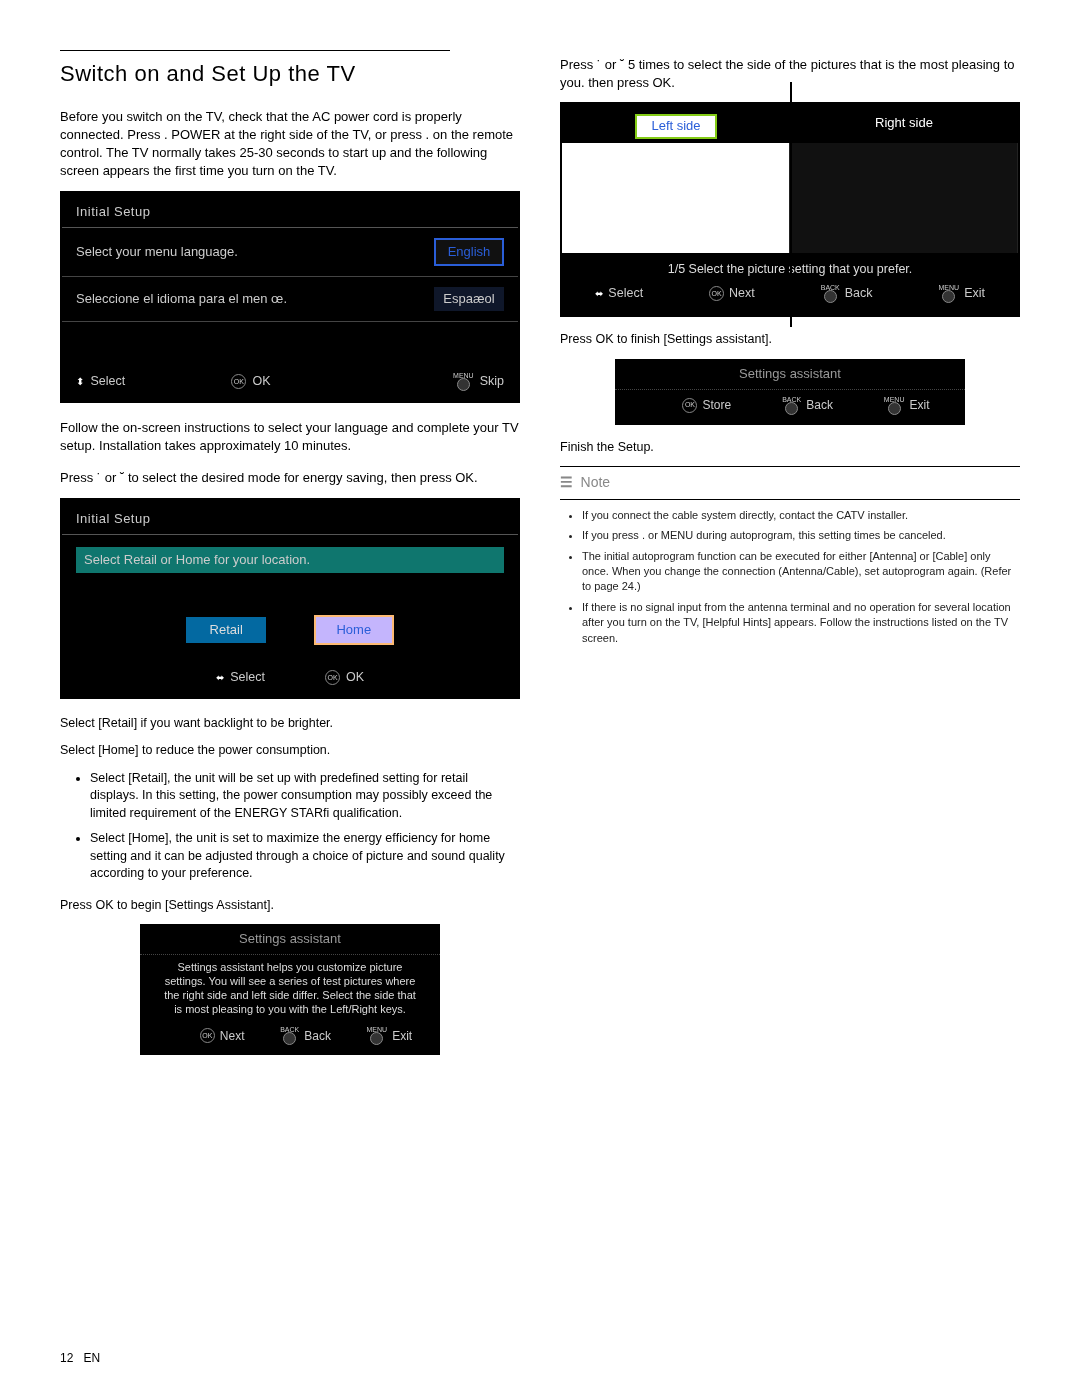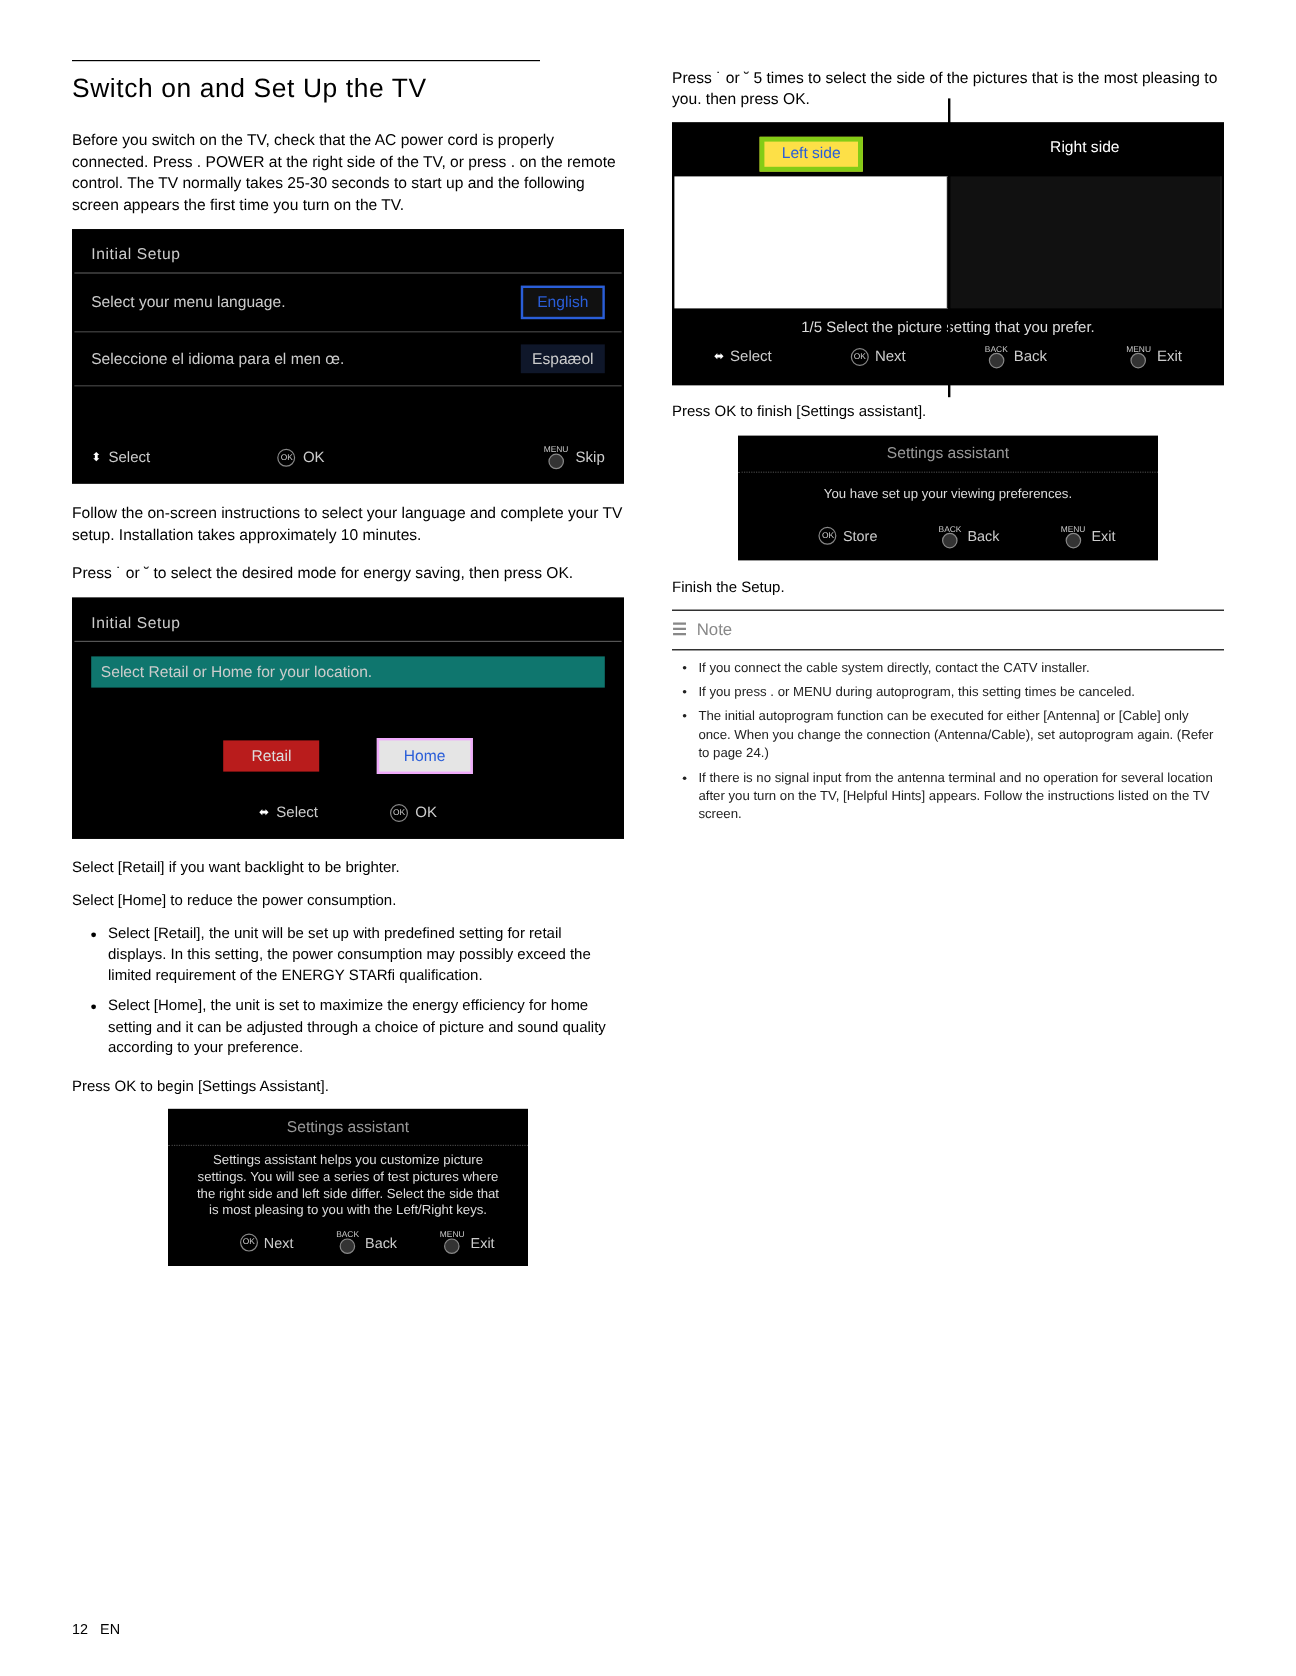--- a/index.html
+++ b/index.html
@@ -71,22 +71,22 @@
   .icon-arrows { color: #fff; }
   .icon-ok { border: 1px solid #888; border-radius: 50%; width: 15px; height: 15px; font-size: 7px; color:#ccc; }
   .icon-btn { border: 1px solid #888; border-radius: 50%; width: 13px; height: 13px; background:#333; }
   .btn-label-top { font-size: 7px; color: #ccc; text-align:center; line-height:1; margin-bottom:-1px;}
 
   .retailhome-area { text-align:center; padding: 30px 14px 14px 14px; }
   .mode-btn {
     display:inline-block; min-width:80px; padding:4px 12px; margin: 0 6px;
     font-size:13px;
   }
-  .mode-btn.retail { background:#b91c1c; color:#ddd; }
-  .mode-btn.home { border:2px solid #f0abfc; color:#2a5ed8; background:#e5e5e5;margin-left:38px; }
+  .mode-btn.retail { background:#0369a1; color:#ddd; }
+  .mode-btn.home { border:2px solid #fdba74; color:#2a5ed8; background:#c4b5fd;margin-left:38px; }
 
   .assistant-panel {
     width: 300px; margin: 8px auto 14px auto;
     background:#000; color:#ddd;
   }
   .assistant-title { text-align:center; padding:6px 0; color:#999; font-size:13px; border-bottom:1px dotted #444;}
   .assistant-body { text-align:center; padding:6px 20px 4px 20px; font-size:11px; line-height:1.25; }
   .assistant-bar { display:flex; justify-content:space-around; align-items:center; padding:6px 10px 10px 10px; font-size:12px; color:#ccc;margin-left:32px;}
   .assistant-bar .grp { display:flex; align-items:center; gap:5px; }
   .stacked { display:flex; flex-direction:column; align-items:center; }
@@ -94,21 +94,21 @@
   
   .preview-wrap { position:relative; margin:6px 0 14px 0; }
   .preview-box {
     background:#000; border:2px solid #000; width:100%;
     padding-top:6px;
   }
   .preview-tabs { display:flex; }
   .tab-left, .tab-right {
     flex:1; text-align:center; padding:4px 0; font-size:13px;
   }
-  .tab-left .box { display:inline-block; border:4px solid #84cc16; color:#2a5ed8; padding:1px 14px; background:#fde047; }
+  .tab-left .box { display:inline-block; border:2px solid #84cc16; color:#2a5ed8; padding:1px 14px; background:#ffffff; }
   .tab-right { color:#fff; }
   .preview-area { height:110px; display:flex; }
   .prev-half { flex:1; border-right:1px solid #222;}
   .prev-half.white { background:#fff; }
   .prev-half.dark { background:#111; }
   .preview-msg { text-align:center; color:#ddd; font-size:12.5px; padding:8px 0 4px 0; }
   .preview-bar { display:flex; justify-content:space-around; align-items:center; padding:2px 0 12px 0; color:#ccc; font-size:12.5px;}
   .preview-bar .grp { display:flex; align-items:center; gap:5px; }
   .vline { position:absolute; top:-20px; bottom:-10px; left:50%; width:2px; background:#000; }
 
@@ -266,21 +266,20 @@
             <span>Exit</span>
           </span>
         </div>
       </div>
     </div>
 
     <p class="small">Press OK to ﬁnish [Settings assistant].</p>
 
     <div class="assistant2">
       <div class="assistant-title">Settings assistant</div>
-      <div class="assistant-body" style="padding:12px 18px;">You have set up your viewing preferences.</div>
       <div class="assistant-bar">
         <span class="grp">
             <span class="icon-ok">OK</span>
             <span>Store</span>
           </span>
         <span class="grp">
           <span class="stacked">
               <span class="btn-label-top">BACK</span>
               <span class="icon-btn"></span>
             </span>

